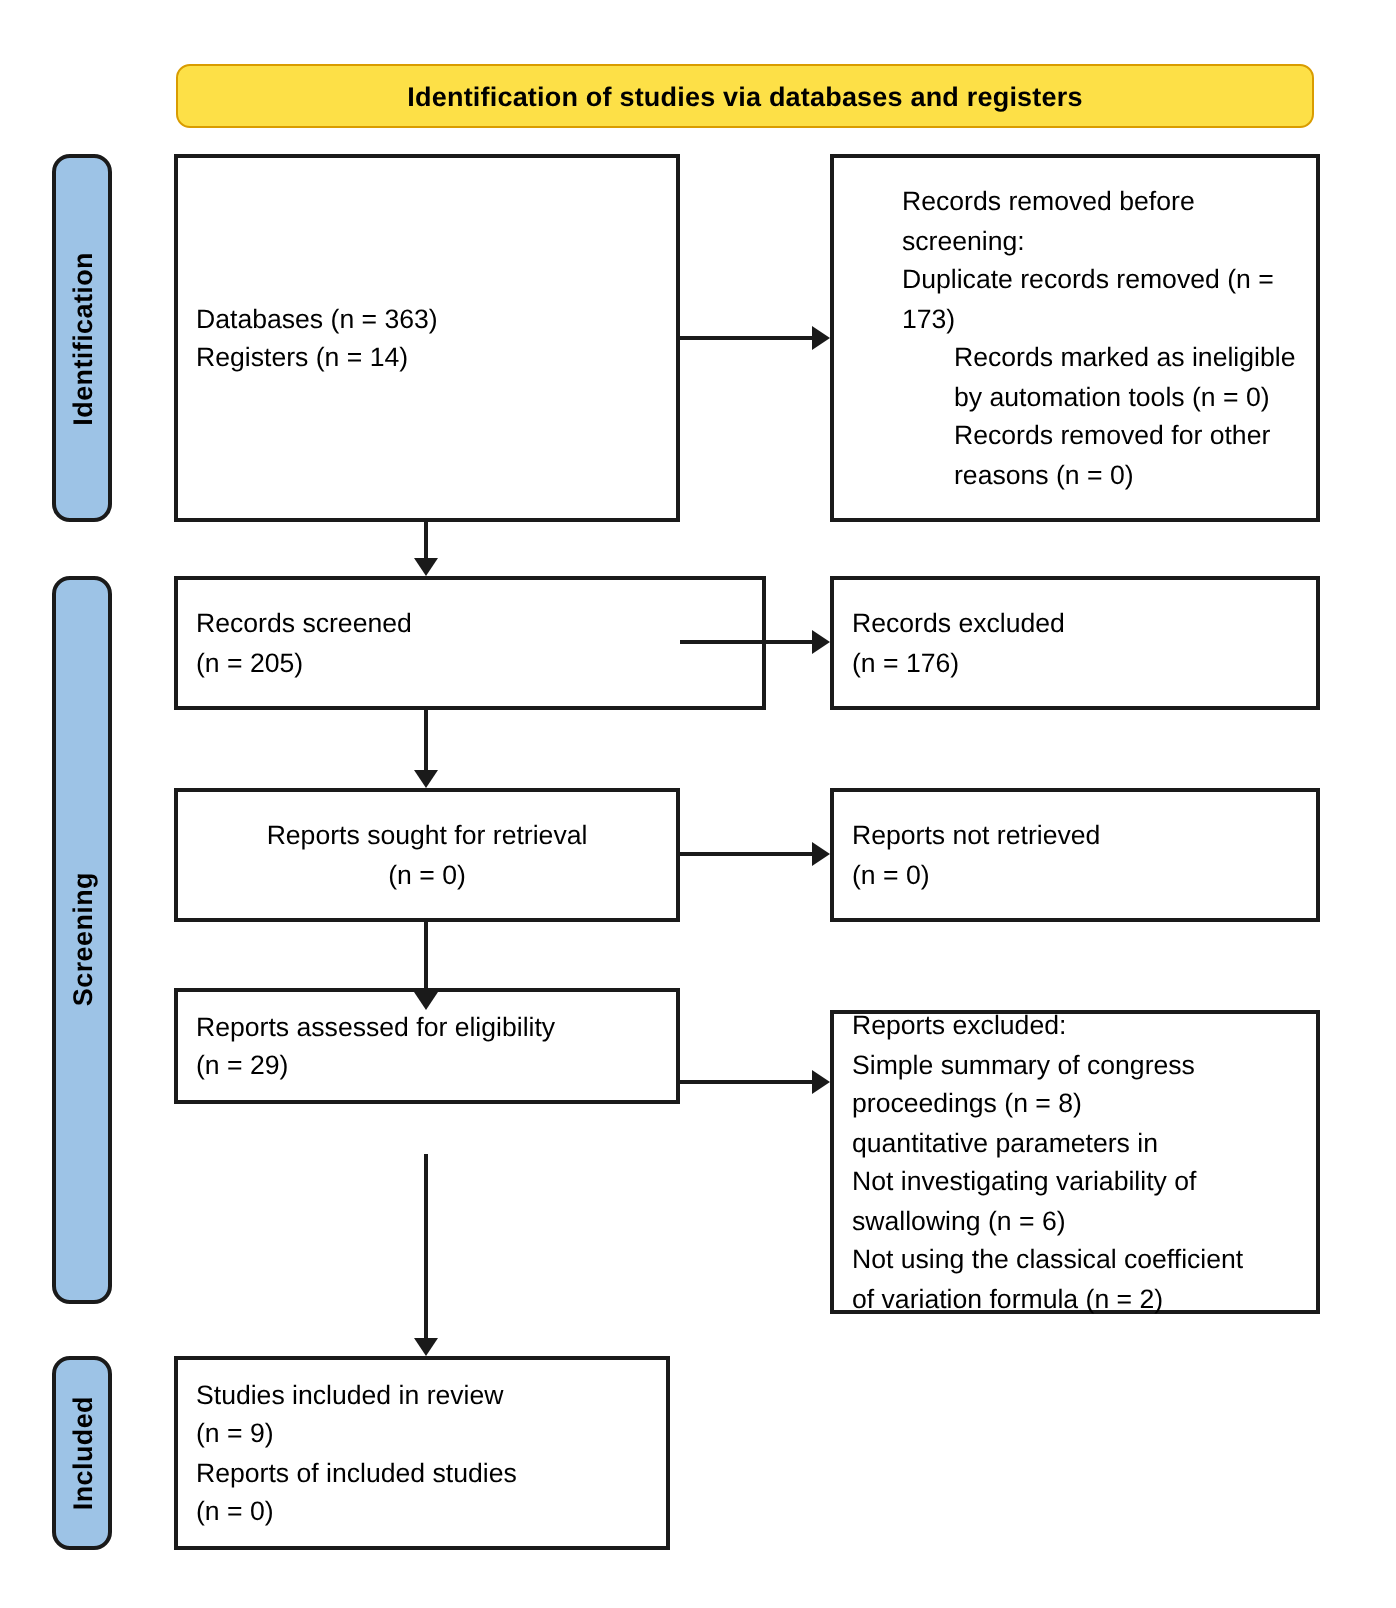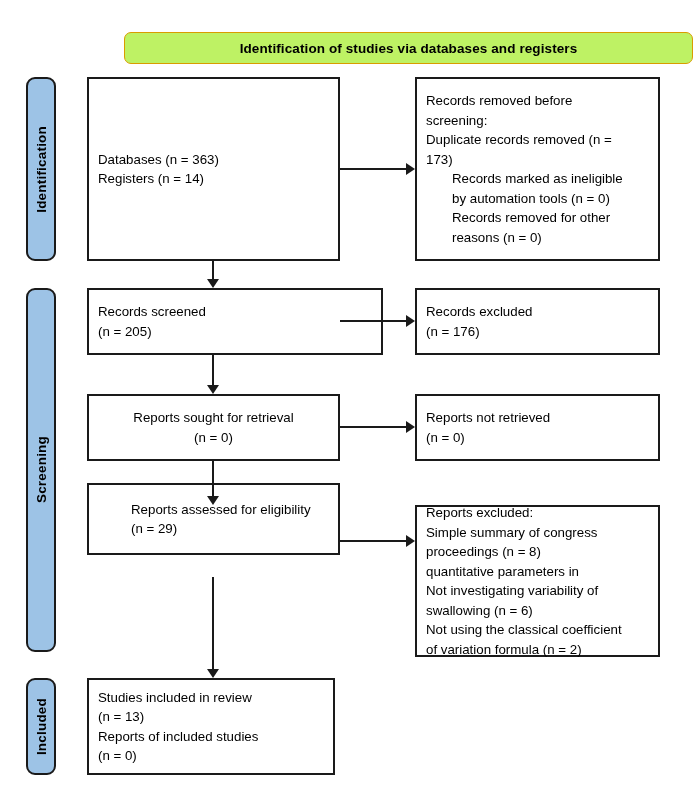--- a/index.html
+++ b/index.html
@@ -19,28 +19,27 @@
     overflow: hidden;
   }
 
   
   .phase-banner {
     position: absolute;
     left: 88px;
     top: 32px;
     width: 569px;
     height: 32px;
-    background: #bef264;
+    background: #fde047;
     border: 1px solid #D99C00;
     border-radius: 7px;
     display: flex;
     align-items: center;
     justify-content: center;
     box-sizing: border-box;
-    margin-left: 36px;
   }
   .phase-banner span {
     font-size: 13.5px;
     font-weight: bold;
     letter-spacing: 0.1px;
     color: #000;
   }
 
   
   .stage-bar {
@@ -79,26 +78,26 @@
     padding: 0 9px;
     font-size: 13.3px;
     line-height: 19.5px;
     width: 100%;
     box-sizing: border-box;
   }
   .node-text .indent { padding-left: 26px; display: block; }
   .node-text .line { display: block; }
 
   #box-identified      { left: 87px;  top: 77px;  width: 253px; height: 184px; }
-  #box-removed         { left: 415px; top: 77px;  width: 245px; height: 184px; }
+  #box-removed         { left: 415px; top: 77px;  width: 245px; height: 184px; padding-left: 25px; }
   #box-screened        { left: 87px;  top: 288px; width: 296px; height: 67px;  }
   #box-excluded        { left: 415px; top: 288px; width: 245px; height: 67px;  }
   #box-sought          { left: 87px;  top: 394px; width: 253px; height: 67px; text-align: center;  }
   #box-not-retrieved   { left: 415px; top: 394px; width: 245px; height: 67px;  }
-  #box-assessed        { left: 87px;  top: 483px; width: 253px; height: 72px; padding-left: 33px;  }
+  #box-assessed        { left: 87px;  top: 494px; width: 253px; height: 58px;  }
   #box-reports-excluded{ left: 415px; top: 505px; width: 245px; height: 152px; }
   #box-included        { left: 87px;  top: 678px; width: 248px; height: 97px;  }
 
   
   .conn { position: absolute; background: #1A1A1A; }
   .conn-v { width: 2px; }
   .conn-h { height: 2px; }
 
   .arrow-down {
     position: absolute;
@@ -217,21 +216,21 @@
       <span class="line">Not investigating variability of</span>
       <span class="line">swallowing (n = 6)</span>
       <span class="line">Not using the classical coefficient</span>
       <span class="line">of variation formula (n = 2)</span>
     </div>
   </div>
 
   <div class="node-box" id="box-included">
     <div class="node-text">
       <span class="line">Studies included in review</span>
-      <span class="line">(n = 13)</span>
+      <span class="line">(n = 9)</span>
       <span class="line">Reports of included studies</span>
       <span class="line">(n = 0)</span>
     </div>
   </div>
 
   <div class="conn conn-v" id="v-1"></div>
   <div class="arrow-down" id="a-1"></div>
 
   <div class="conn conn-v" id="v-2"></div>
   <div class="arrow-down" id="a-2"></div>

